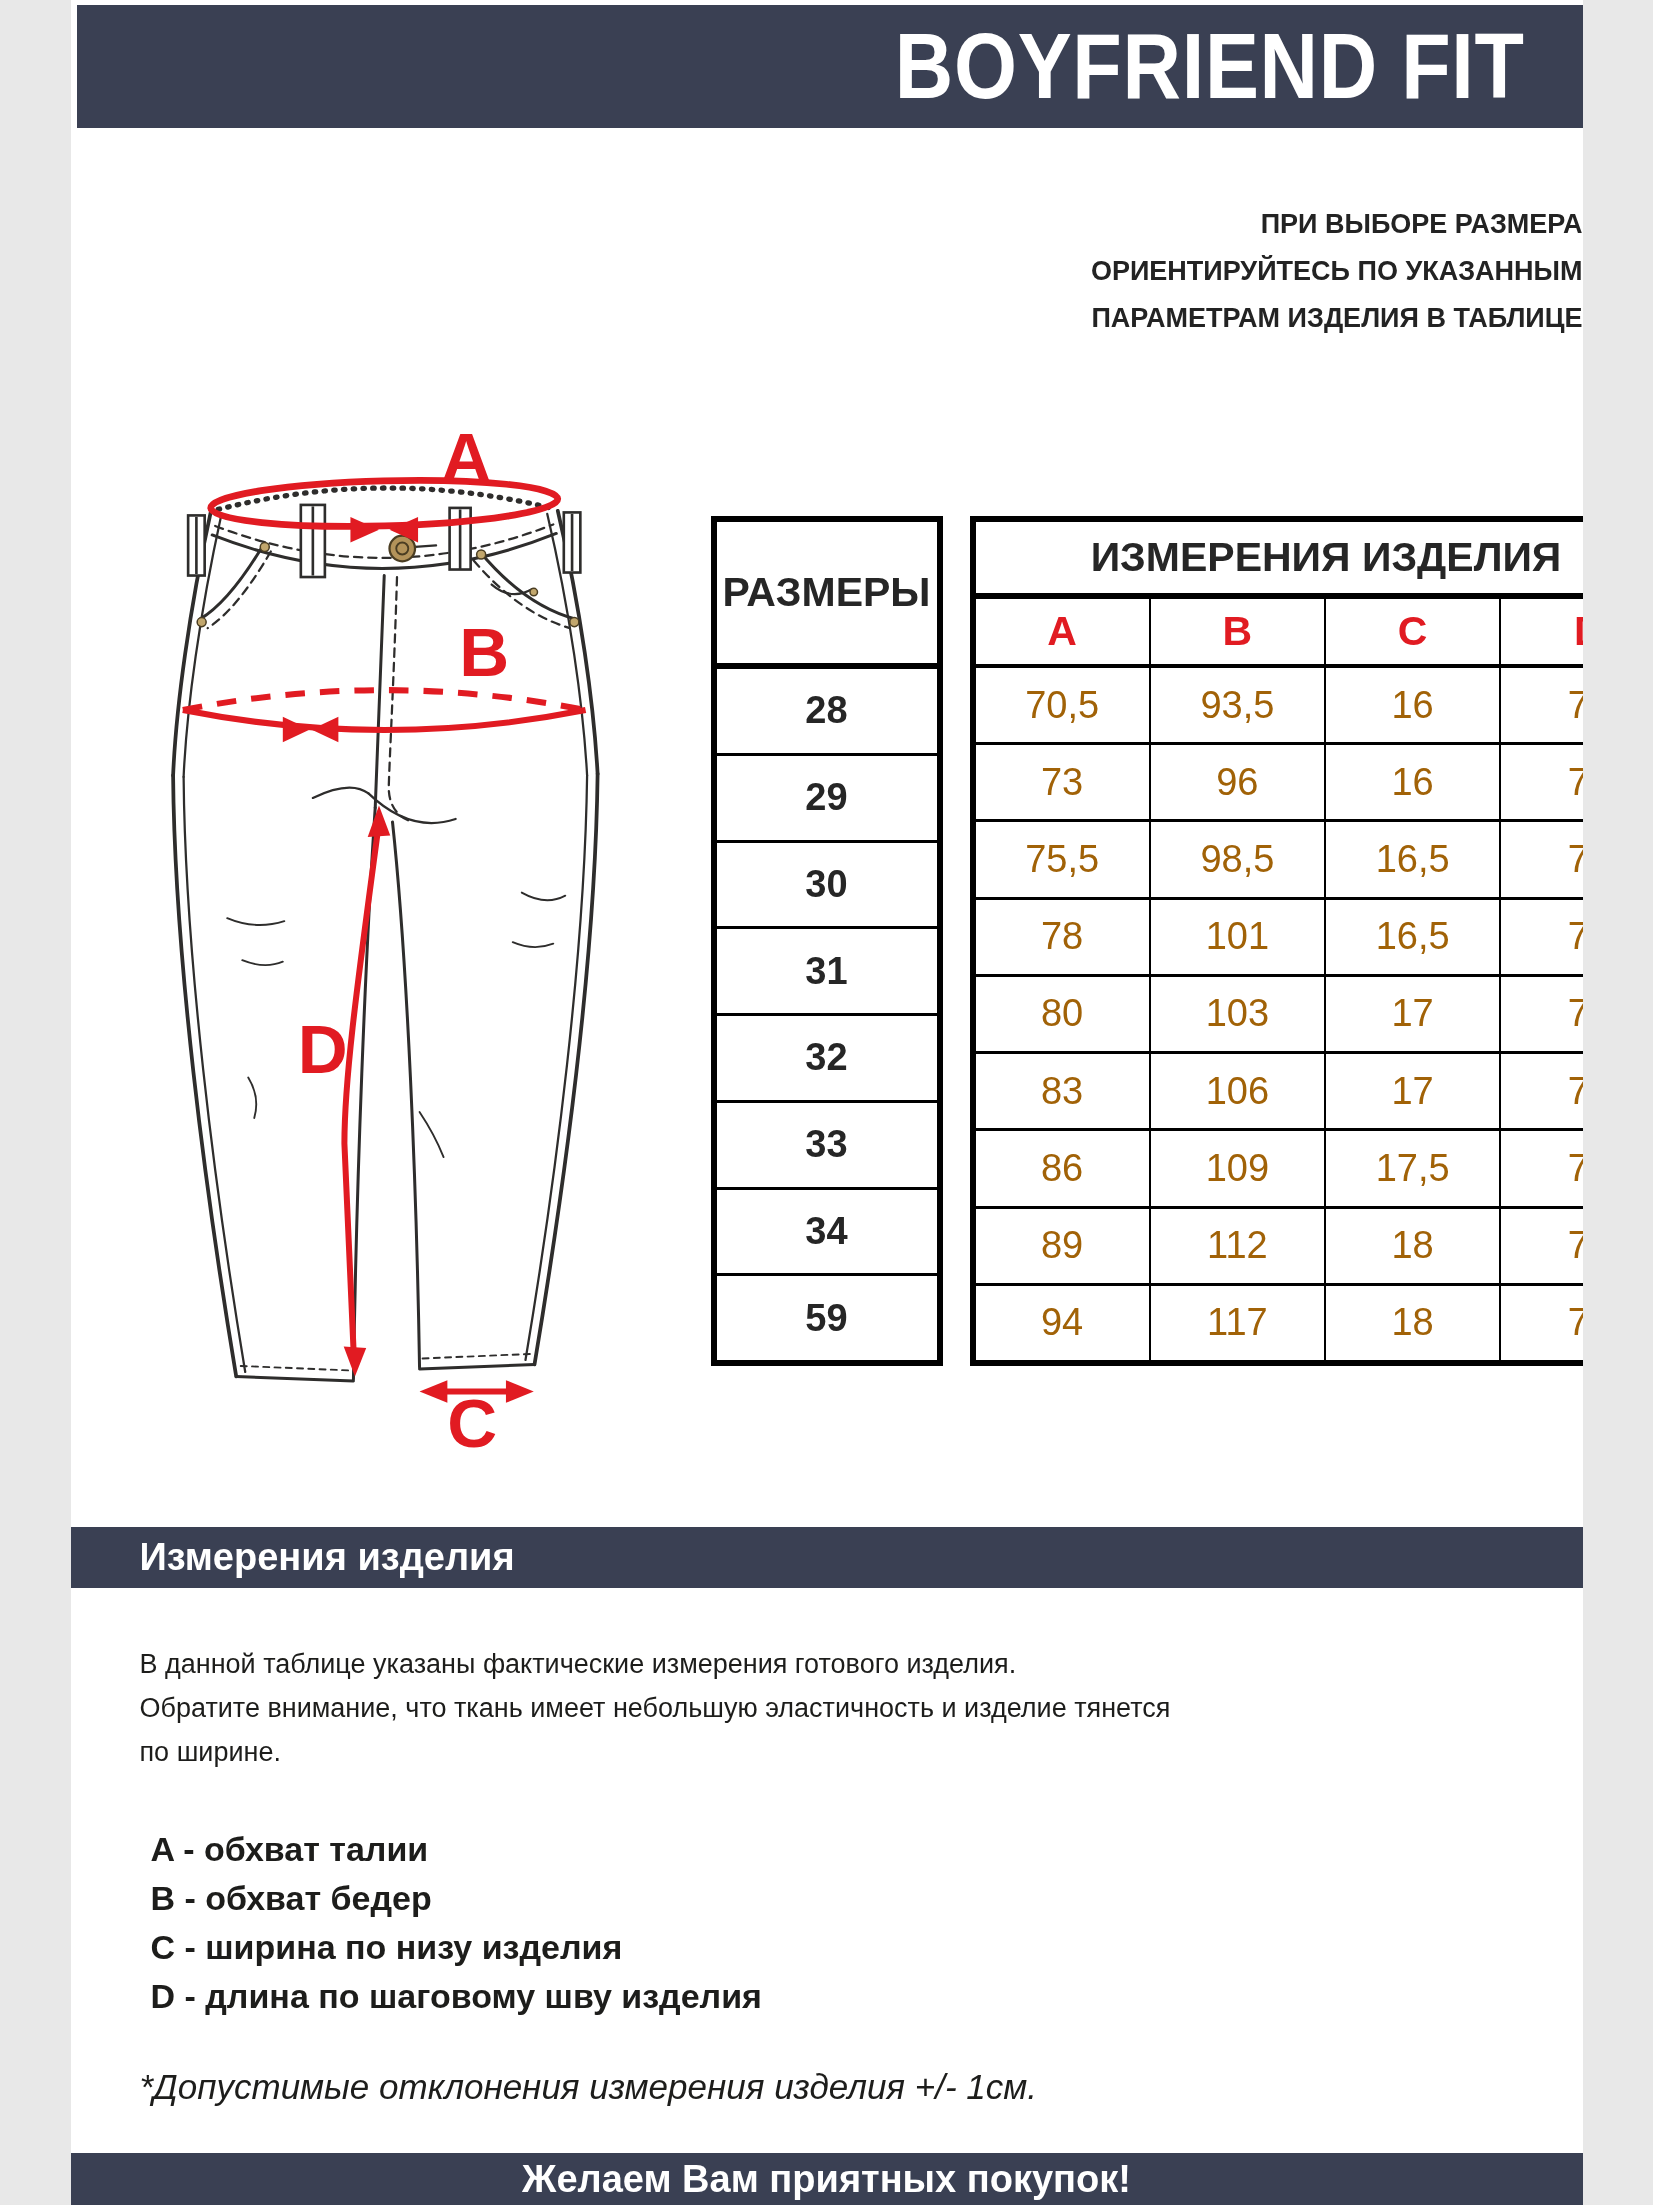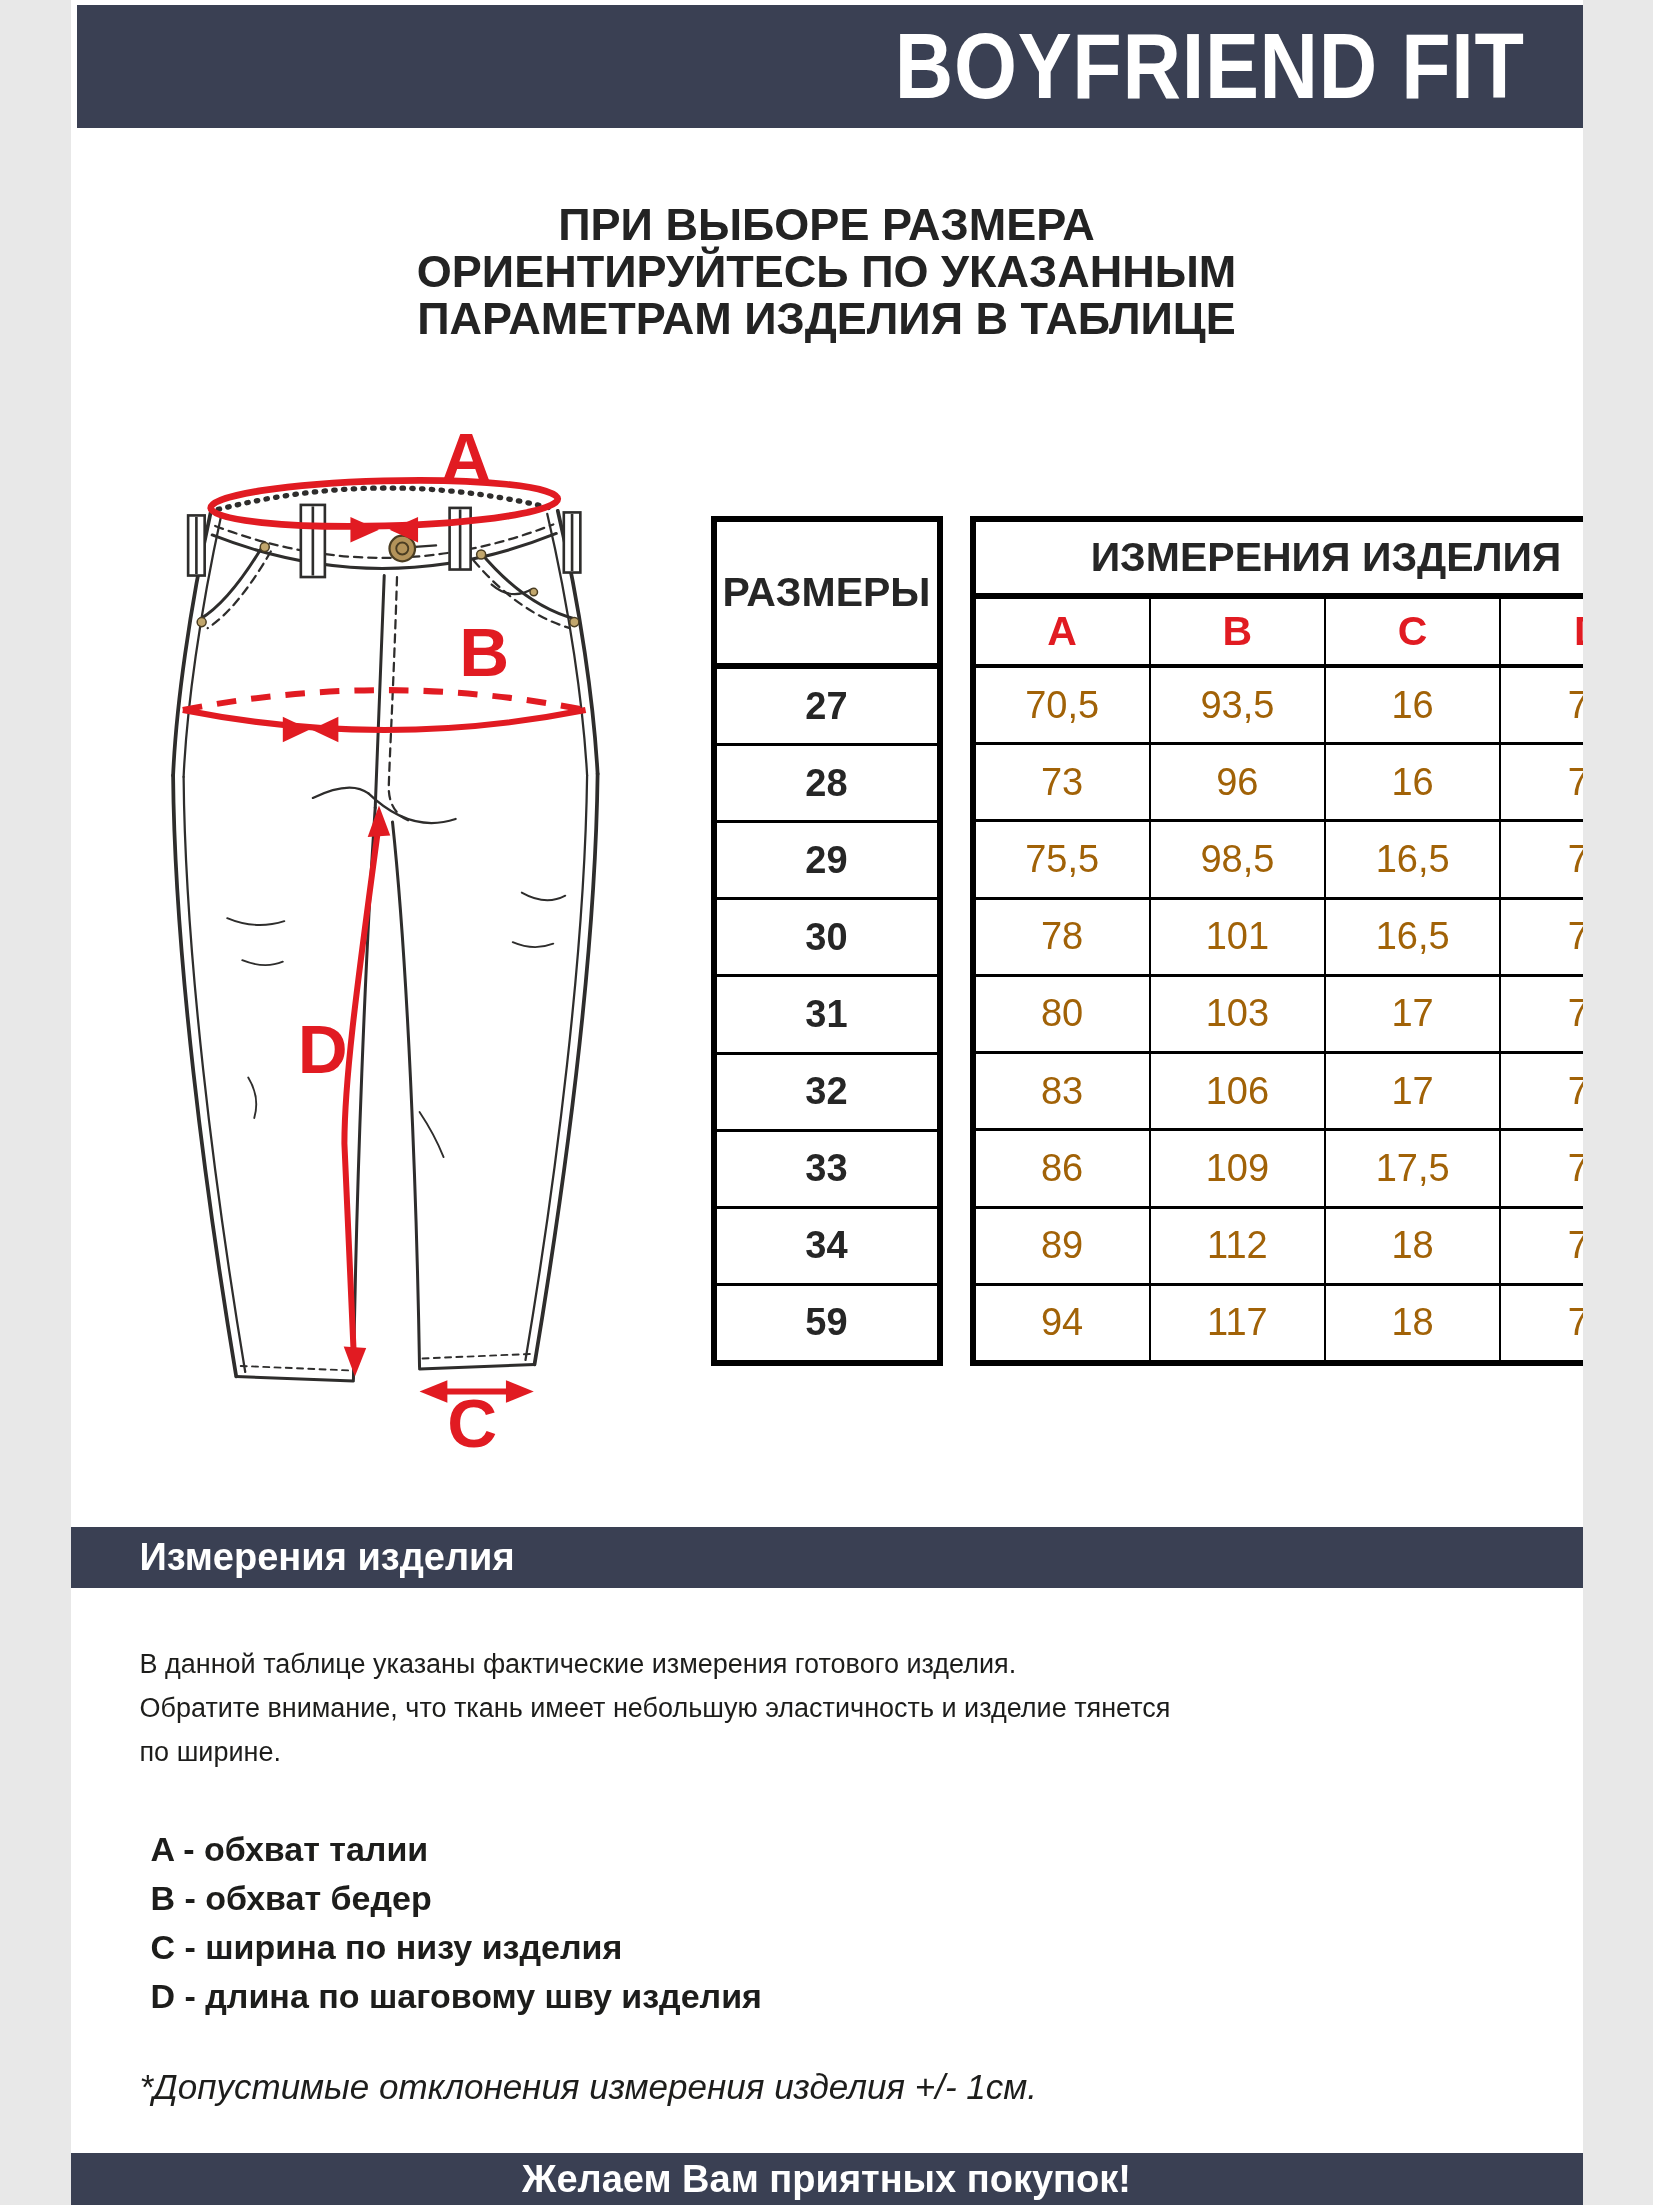--- a/index.html
+++ b/index.html
@@ -7,22 +7,22 @@
         font-family:"Liberation Sans",sans-serif;color:#262626;overflow:hidden;margin:0 auto;}
 
   .navy-bar{position:absolute;background:#3a4053;}
 
   
   .hdr{left:6px;right:0;top:4.5px;height:123px;display:flex;align-items:center;justify-content:flex-end;}
   .hdr-title{color:#ffffff;font-weight:bold;font-size:92px;white-space:nowrap;
              transform:scaleX(.88);transform-origin:100% 50%;padding-right:66px;letter-spacing:0.8px;}
 
   
-  .intro{position:absolute;left:0;right:0;top:201px;text-align:center;font-weight:bold;
-         font-size:45px;line-height:47px;color:#232323;}
+  .intro{position:absolute;left:0;right:0;top:201px;text-align:right;font-weight:bold;
+         font-size:27px;line-height:47px;color:#232323;}
 
   
   .tbl{position:absolute;box-sizing:border-box;border:6px solid #000;display:flex;flex-direction:column;background:#fff;}
   .tbl-sizes{left:640px;top:516px;width:232px;height:850px;}
   .tbl-sizes .hd{height:141px;border-bottom:6px solid #000;display:flex;align-items:center;justify-content:center;
                  font-weight:bold;font-size:41px;}
   .rows{flex:1;display:flex;flex-direction:column;}
   .s-row{flex:1;display:flex;align-items:center;justify-content:center;font-weight:bold;font-size:38px;}
   .s-row + .s-row{border-top:3.8px solid #000;}
 
@@ -164,21 +164,20 @@
       <text x="466" y="70" text-anchor="middle" font-family="Liberation Sans, sans-serif" font-weight="bold" font-size="92" fill="#e11b22">A</text>
       <text x="490" y="330" text-anchor="middle" font-family="Liberation Sans, sans-serif" font-weight="bold" font-size="92" fill="#e11b22">B</text>
       <text x="275" y="858" text-anchor="middle" font-family="Liberation Sans, sans-serif" font-weight="bold" font-size="92" fill="#e11b22">D</text>
       <text x="474" y="1356" text-anchor="middle" font-family="Liberation Sans, sans-serif" font-weight="bold" font-size="92" fill="#e11b22">C</text>
     </g>
   </svg>
 
   <div class="tbl tbl-sizes">
     <div class="hd">РАЗМЕРЫ</div>
     <div class="rows">
-        <div class="s-row">27</div>
         <div class="s-row">28</div>
         <div class="s-row">29</div>
         <div class="s-row">30</div>
         <div class="s-row">31</div>
         <div class="s-row">32</div>
         <div class="s-row">33</div>
         <div class="s-row">34</div>
         <div class="s-row">59</div>
       </div>
   </div>

